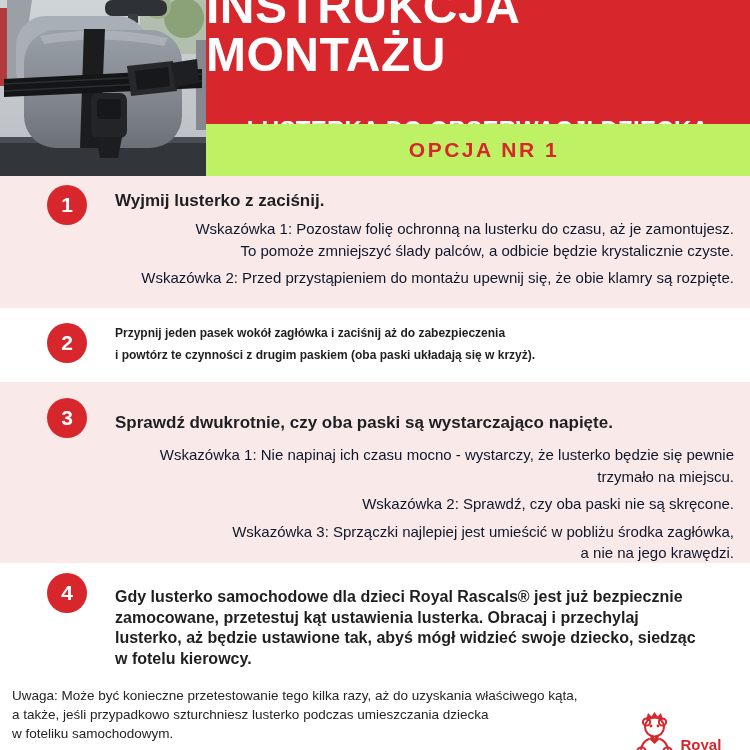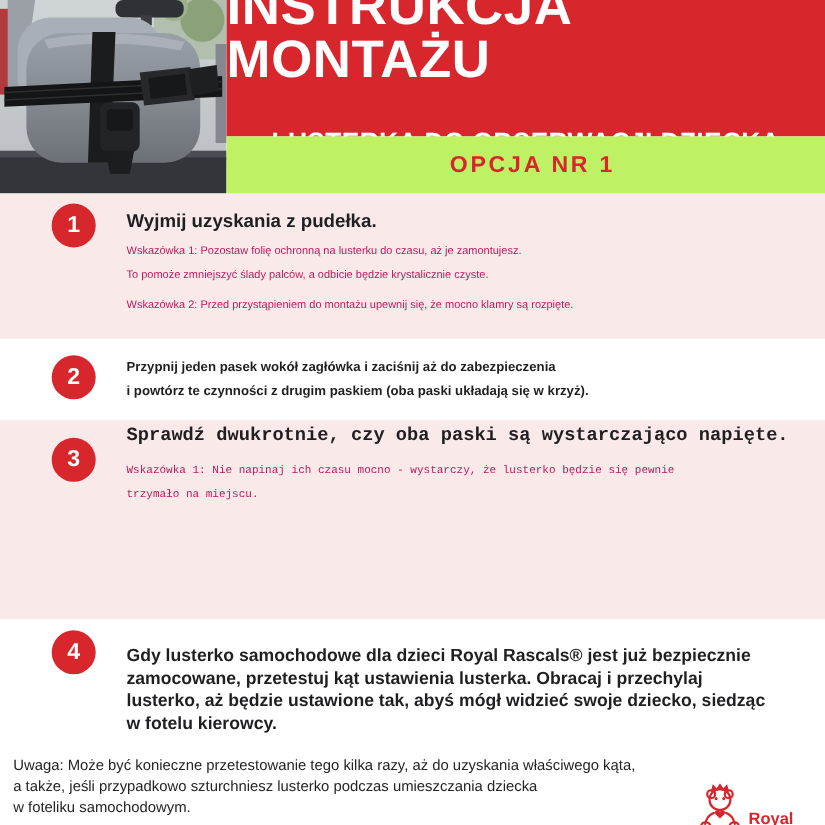--- a/index.html
+++ b/index.html
@@ -35,28 +35,28 @@
   .sec3{top:382px;height:181px;background:var(--section-pink);}
   .sec4{top:563px;height:110px;background:#ffffff;}
   .footer{position:absolute;left:0;top:673px;width:750px;height:77px;background:#ffffff;}
   .num-circle{
     position:absolute;left:47px;width:40px;height:40px;border-radius:50%;
     background:var(--accent-red);color:#fff;font-size:21px;font-weight:bold;
     display:flex;align-items:center;justify-content:center;
   }
   .step-content{position:absolute;left:115px;right:16px;}
   .step-title{font-size:17px;font-weight:bold;line-height:22px;color:var(--text-dark);}
-  .hint{font-size:10px;line-height:21.5px;color:#be185d;white-space:pre-line;}
+  .hint{font-size:15px;line-height:21.5px;color:#0f172a;white-space:pre-line;text-align:right;}
   .step-body{font-size:12px;font-weight:bold;line-height:22px;color:var(--text-dark);white-space:pre-line;}
   .sec4 .step-body{font-size:16px;line-height:20.5px;}
   .sec1 .step-content{top:14px;}
   .sec1 .step-title{margin-bottom:6px;}
   .sec1 .hint{margin-bottom:6px;}
   .sec2 .step-content{top:14px;}
-  .sec3 .step-content{top:4px;font-family:Liberation Mono, monospace;}
+  .sec3 .step-content{top:30px;}
   .sec3 .step-title{margin-bottom:10px;}
   .sec3 .hint{margin-bottom:6px;}
   .sec4 .step-content{top:24px;}
   
   .note{
     position:absolute;left:12px;top:13px;width:620px;
     font-size:13.5px;line-height:19.2px;color:#242426;white-space:pre-line;
   }
   .logo{position:absolute;right:6px;top:25px;display:flex;align-items:center;gap:5px;}
   .logo-text{font-size:15px;font-weight:bold;color:var(--accent-red);line-height:15px;margin-top:39px;}
@@ -114,24 +114,24 @@
 
   <div class="option-band">
     <div class="opt">OPCJA NR 1</div>
   </div>
 
   <div class="section sec1">
     <div class="num-circle" style="top:9px;">
       <span>1</span>
     </div>
     <div class="step-content">
-      <div class="step-title">Wyjmij uzyskania z pudełka.</div>
+      <div class="step-title">Wyjmij lusterko z zaciśnij.</div>
       <div class="hint">Wskazówka 1: Pozostaw folię ochronną na lusterku do czasu, aż je zamontujesz.
 To pomoże zmniejszyć ślady palców, a odbicie będzie krystalicznie czyste.</div>
-      <div class="hint">Wskazówka 2: Przed przystąpieniem do montażu upewnij się, że mocno klamry są rozpięte.</div>
+      <div class="hint">Wskazówka 2: Przed przystąpieniem do montażu upewnij się, że obie klamry są rozpięte.</div>
     </div>
   </div>
 
   <div class="section sec2">
     <div class="num-circle" style="top:15px;">
       <span>2</span>
     </div>
     <div class="step-content">
       <div class="step-body">Przypnij jeden pasek wokół zagłówka i zaciśnij aż do zabezpieczenia
 i powtórz te czynności z drugim paskiem (oba paski układają się w krzyż).</div>
@@ -139,20 +139,23 @@
   </div>
 
   <div class="section sec3">
     <div class="num-circle" style="top:16px;">
       <span>3</span>
     </div>
     <div class="step-content">
       <div class="step-title">Sprawdź dwukrotnie, czy oba paski są wystarczająco napięte.</div>
       <div class="hint">Wskazówka 1: Nie napinaj ich czasu mocno - wystarczy, że lusterko będzie się pewnie
 trzymało na miejscu.</div>
+      <div class="hint">Wskazówka 2:  Sprawdź, czy oba paski nie są skręcone.</div>
+      <div class="hint">Wskazówka 3: Sprzączki najlepiej jest umieścić w pobliżu środka zagłówka,
+a nie na jego krawędzi.</div>
     </div>
   </div>
 
   <div class="section sec4">
     <div class="num-circle" style="top:10px;">
       <span>4</span>
     </div>
     <div class="step-content">
       <div class="step-body">Gdy lusterko samochodowe dla dzieci Royal Rascals® jest już bezpiecznie
 zamocowane, przetestuj kąt ustawienia lusterka. Obracaj i przechylaj

